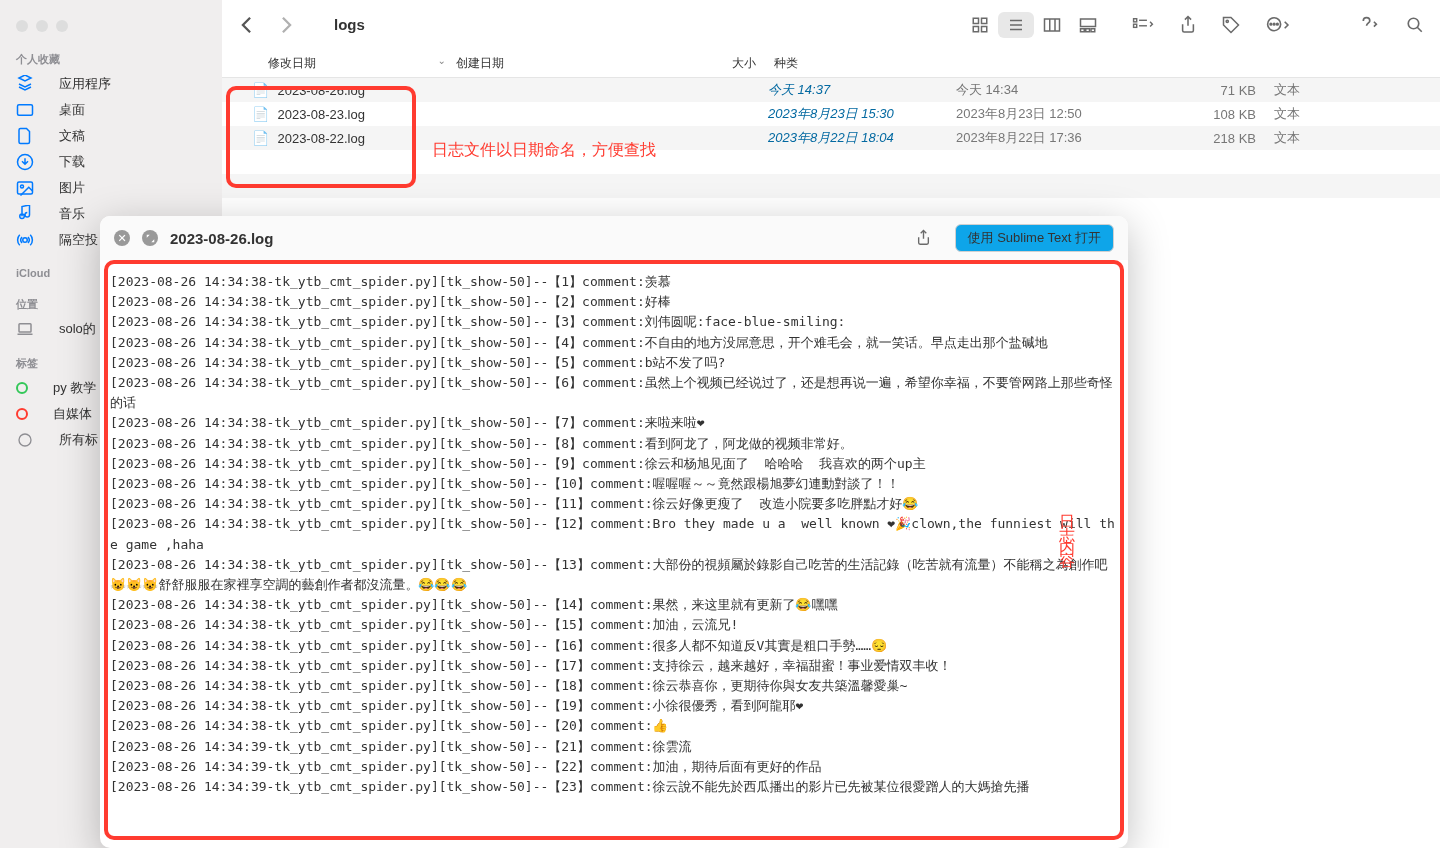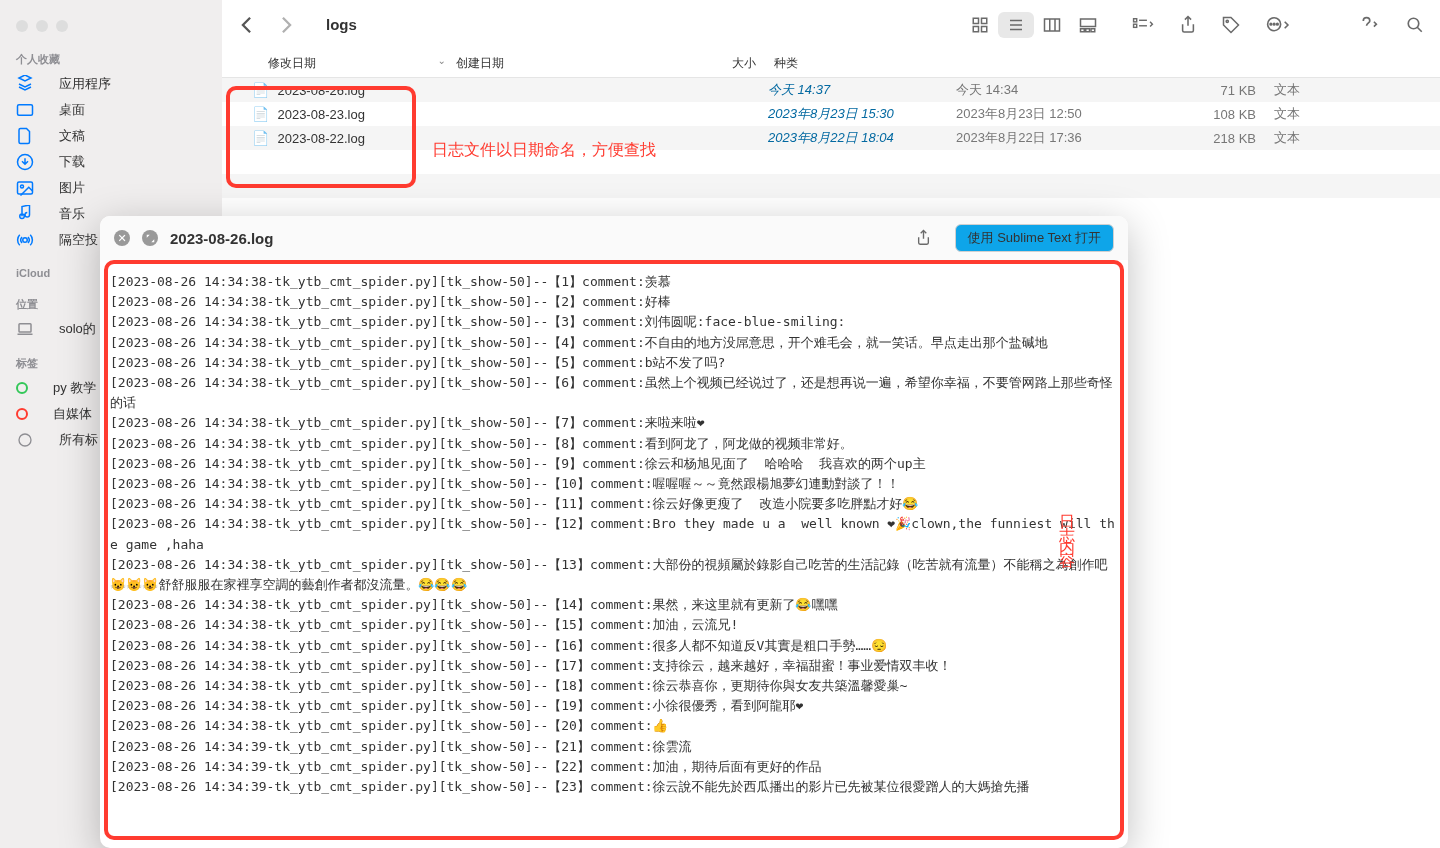--- a/index.html
+++ b/index.html
@@ -77,21 +77,21 @@
       flex: 1;
       display: flex;
       flex-direction: column;
       background: #fff;
     }
     .toolbar {
       height: 50px;
       display: flex;
       align-items: center;
       padding: 0 16px;
-      gap: 8px;
+      gap: 16px;
       border-bottom: 1px solid transparent;
     }
     .nav-buttons {
       display: flex;
       gap: 24px;
       margin-right: 24px;
     }
     .nav-btn {
       color: #b0b0b0;
       font-size: 20px;

